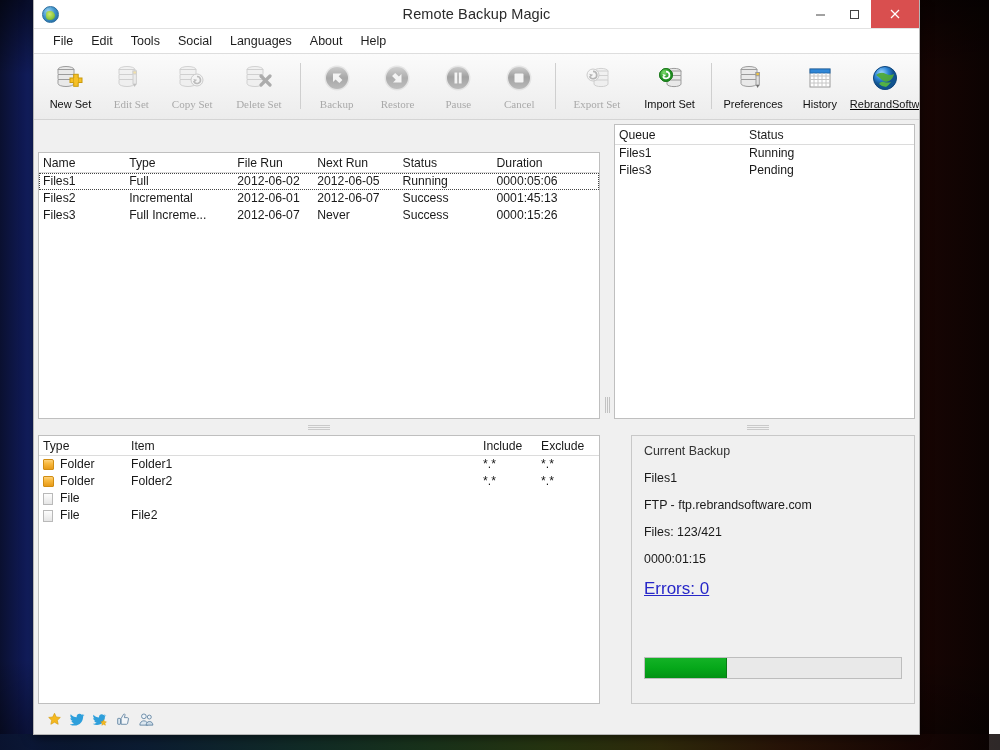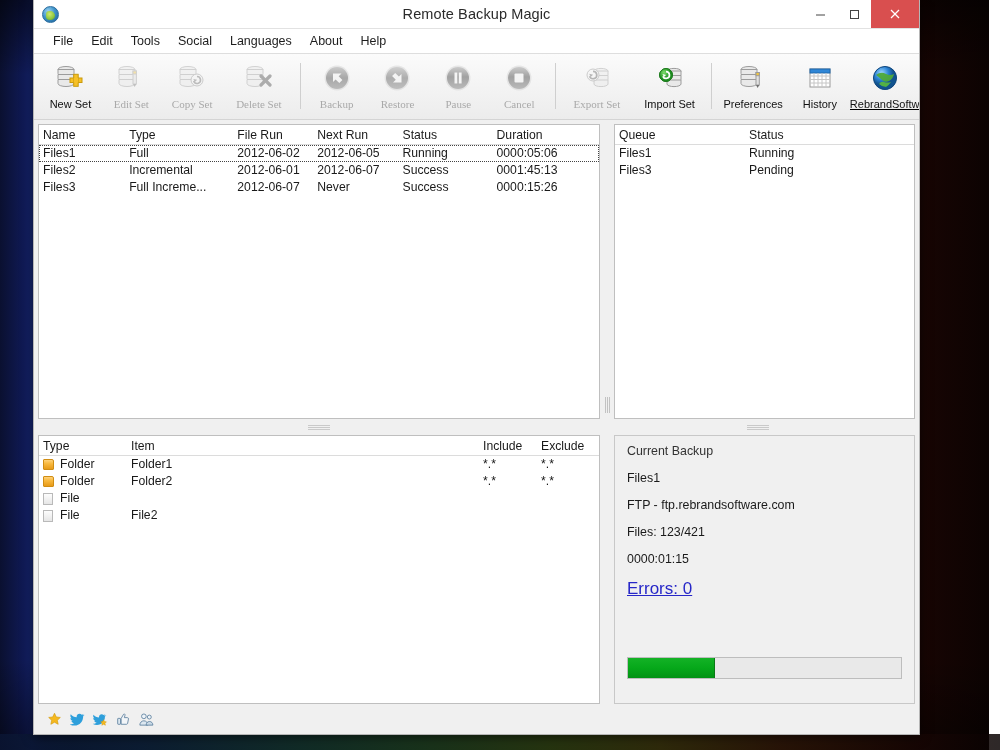--- a/index.html
+++ b/index.html
@@ -156,34 +156,34 @@
     display: flex; align-items: center;
     padding-left: 8px; gap: 6px;
     background: #f0f0f0;
   }
 
   
   .panel {
     background: #ffffff;
     border: 1px solid #bfbfbf;
   }
-  #left-top { width: 562px; display: flex; flex-direction: column; }
+  #left-top { width: 562px; display: flex; flex-direction: column; margin-top: 28px; }
   #vsplit {
     width: 14px; display: flex; align-items: flex-end; justify-content: center;
     padding-bottom: 6px;
   }
   .v-grip {
     width: 5px; height: 16px;
     background:
       linear-gradient(to right, #c2c2c2 0 1px, transparent 1px 2px, #c2c2c2 2px 3px, transparent 3px 4px, #c2c2c2 4px 5px);
   }
   #right-top { flex: 1; display: flex; flex-direction: column; }
   #left-bottom { width: 562px; display: flex; flex-direction: column; }
   #right-bottom {
-    flex: 1; margin-left: 14px;
+    flex: 1; margin-left: 31px;
     background: #f0f0f0;
     border: 1px solid #c8c8c8;
     position: relative;
     padding: 0 12px;
   }
 
   
   .lv-head {
     display: flex;
     height: 20px; min-height: 20px;

